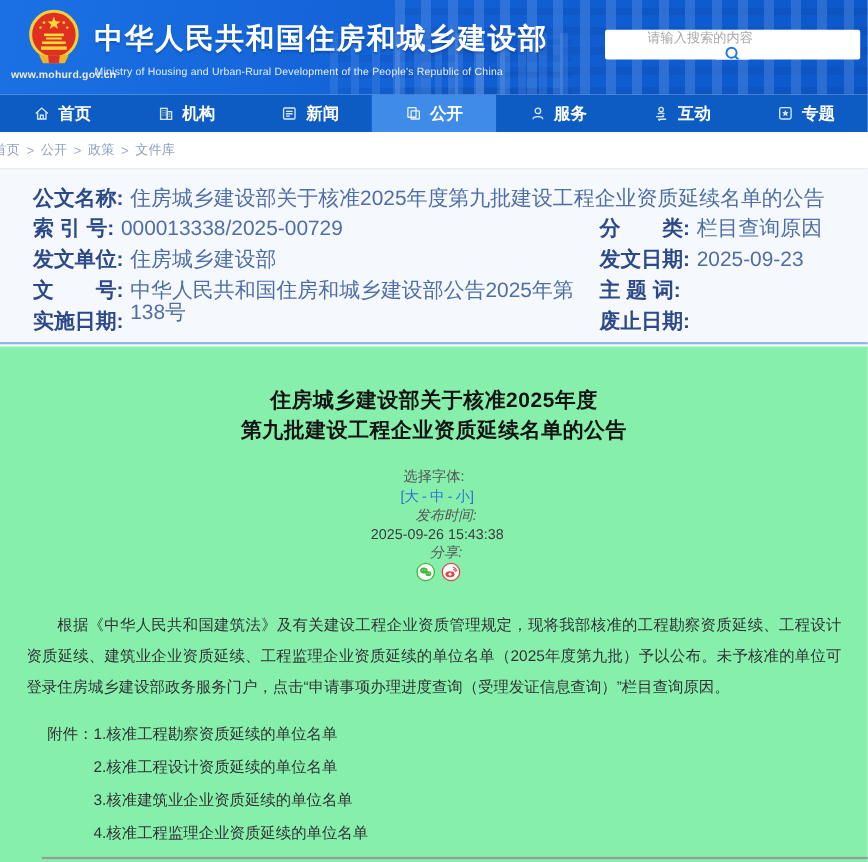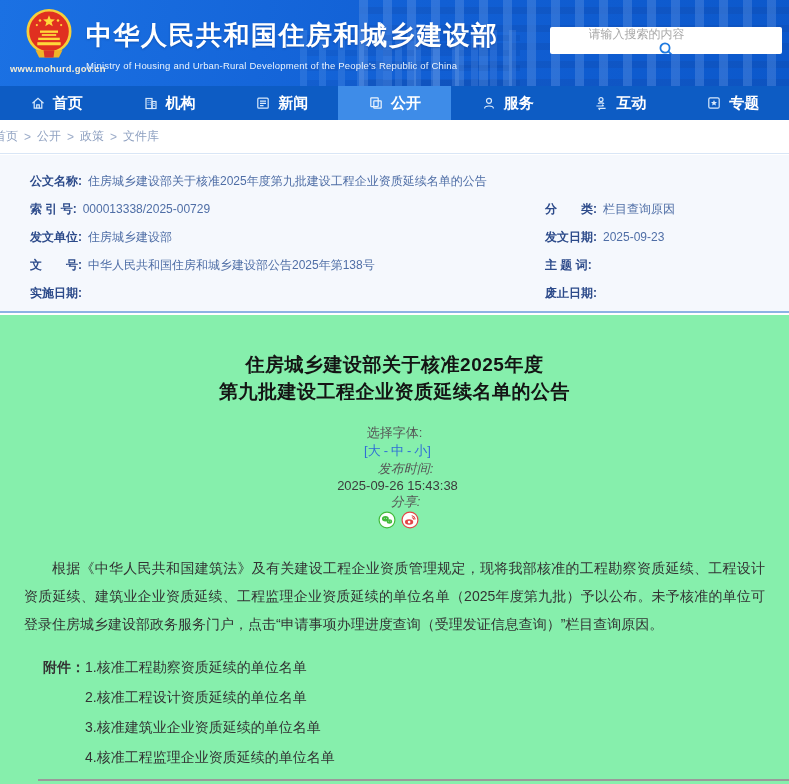--- a/index.html
+++ b/index.html
@@ -43,21 +43,21 @@
   
   .crumbbar { position:absolute; top:120px; left:0; width:789px; height:34px; background:#fff;
               display:flex; align-items:center; font-size:12px; color:#8fa1c1;
               border-bottom:1px solid #d9e6f6; }
   .crumbbar .inner { margin-left:-6px; display:flex; align-items:center; }
   .crumb { color:#8fa1c1; cursor:pointer; }
   .crumb-sep { margin:0 6px; color:#9cacc9; }
 
   
   .meta { position:absolute; top:155px; left:0; width:789px; height:158px; background:#f5f8fd;
-          border-bottom:2px solid #8cb3e3; padding:16px 0 0 30px; font-size:12px; }
+          border-bottom:2px solid #8cb3e3; padding:16px 0 0 30px; font-size:19px; }
   .meta-row { display:flex; height:28px; line-height:20px; }
   .meta-left { width:515px; display:flex; }
   .meta-right { flex:1; display:flex; }
   .meta-label { color:#2c4a8a; font-weight:bold; white-space:pre; }
   .meta-colon { color:#2c4a8a; font-weight:bold; margin-right:6px; }
   .meta-value { color:#4f6ea6; }
 
   
   .article { position:absolute; top:315px; left:0; width:789px; bottom:0; background:#86efac; }
   .doc-title { margin:36px 40px 0; text-align:center; font-size:19px; line-height:27px;
@@ -71,21 +71,21 @@
   .tb-gap { margin-left:22px;font-style:italic; }
   .tb-time { color:#3c3c3c; margin-left:6px; }
   .share-icons { display:flex; gap:5px; margin-left:7px; align-items:center; }
   .share-icons svg { cursor:pointer; display:block; }
 
   .para { margin:0 24px; font-size:14px; line-height:28px; color:#333; text-align:justify; }
   .p1 { margin-top:25px; text-indent:2em; }
   .closing { margin-top:13px; text-indent:2em; }
   .attach { margin:14px 24px 0 43px; font-size:14px; color:#333; }
   .attach-line1 { display:flex; line-height:30px; }
-  .attach-label { white-space:nowrap;font-weight:bold; }
+  .attach-label { white-space:nowrap; }
   .attach-item { line-height:30px; cursor:pointer; }
   .attach-item.shift { margin-left:3em; }
 
   .sig { margin:22px 95px 0 auto; width:max-content; text-align:center; font-size:14px;
          color:#333; line-height:24px; }
   .footer-line { position:absolute; left:38px; right:0; bottom:3px; border-top:2px solid #9a9a9a; }
 </style>
 </head>
 <body>
 

